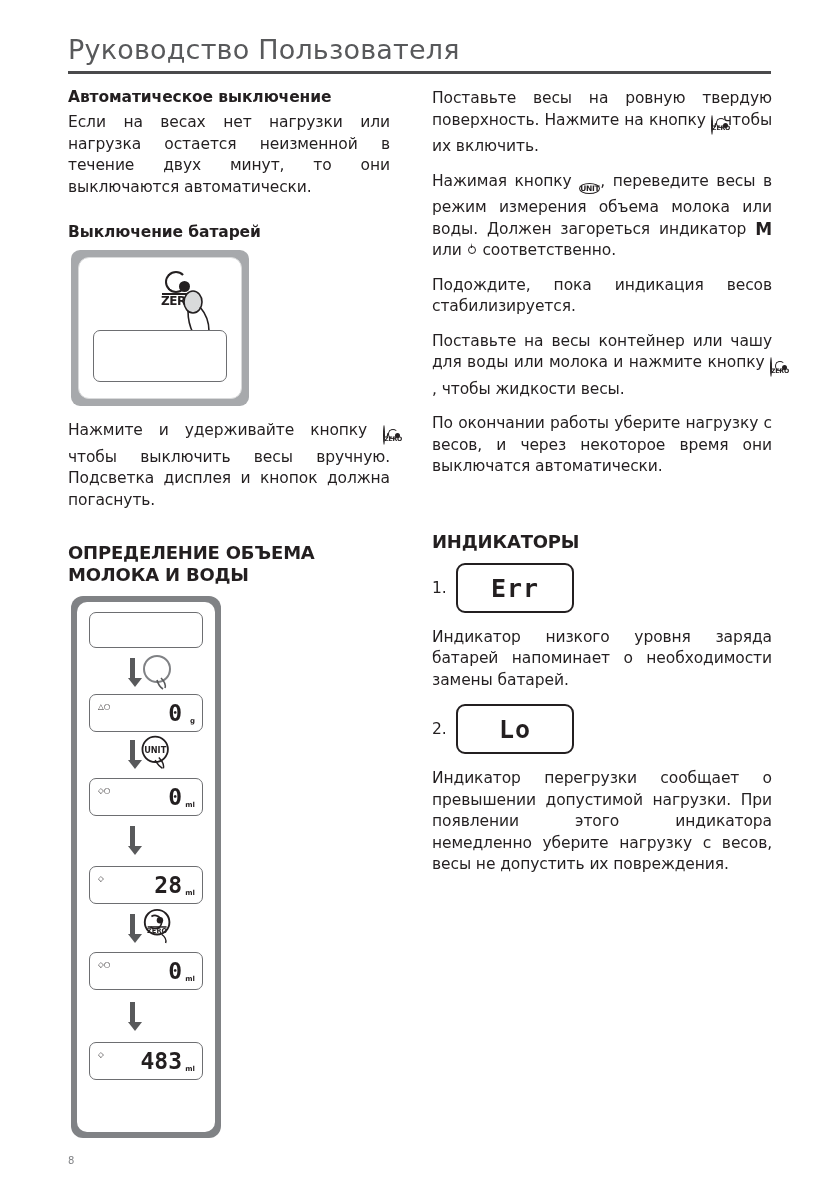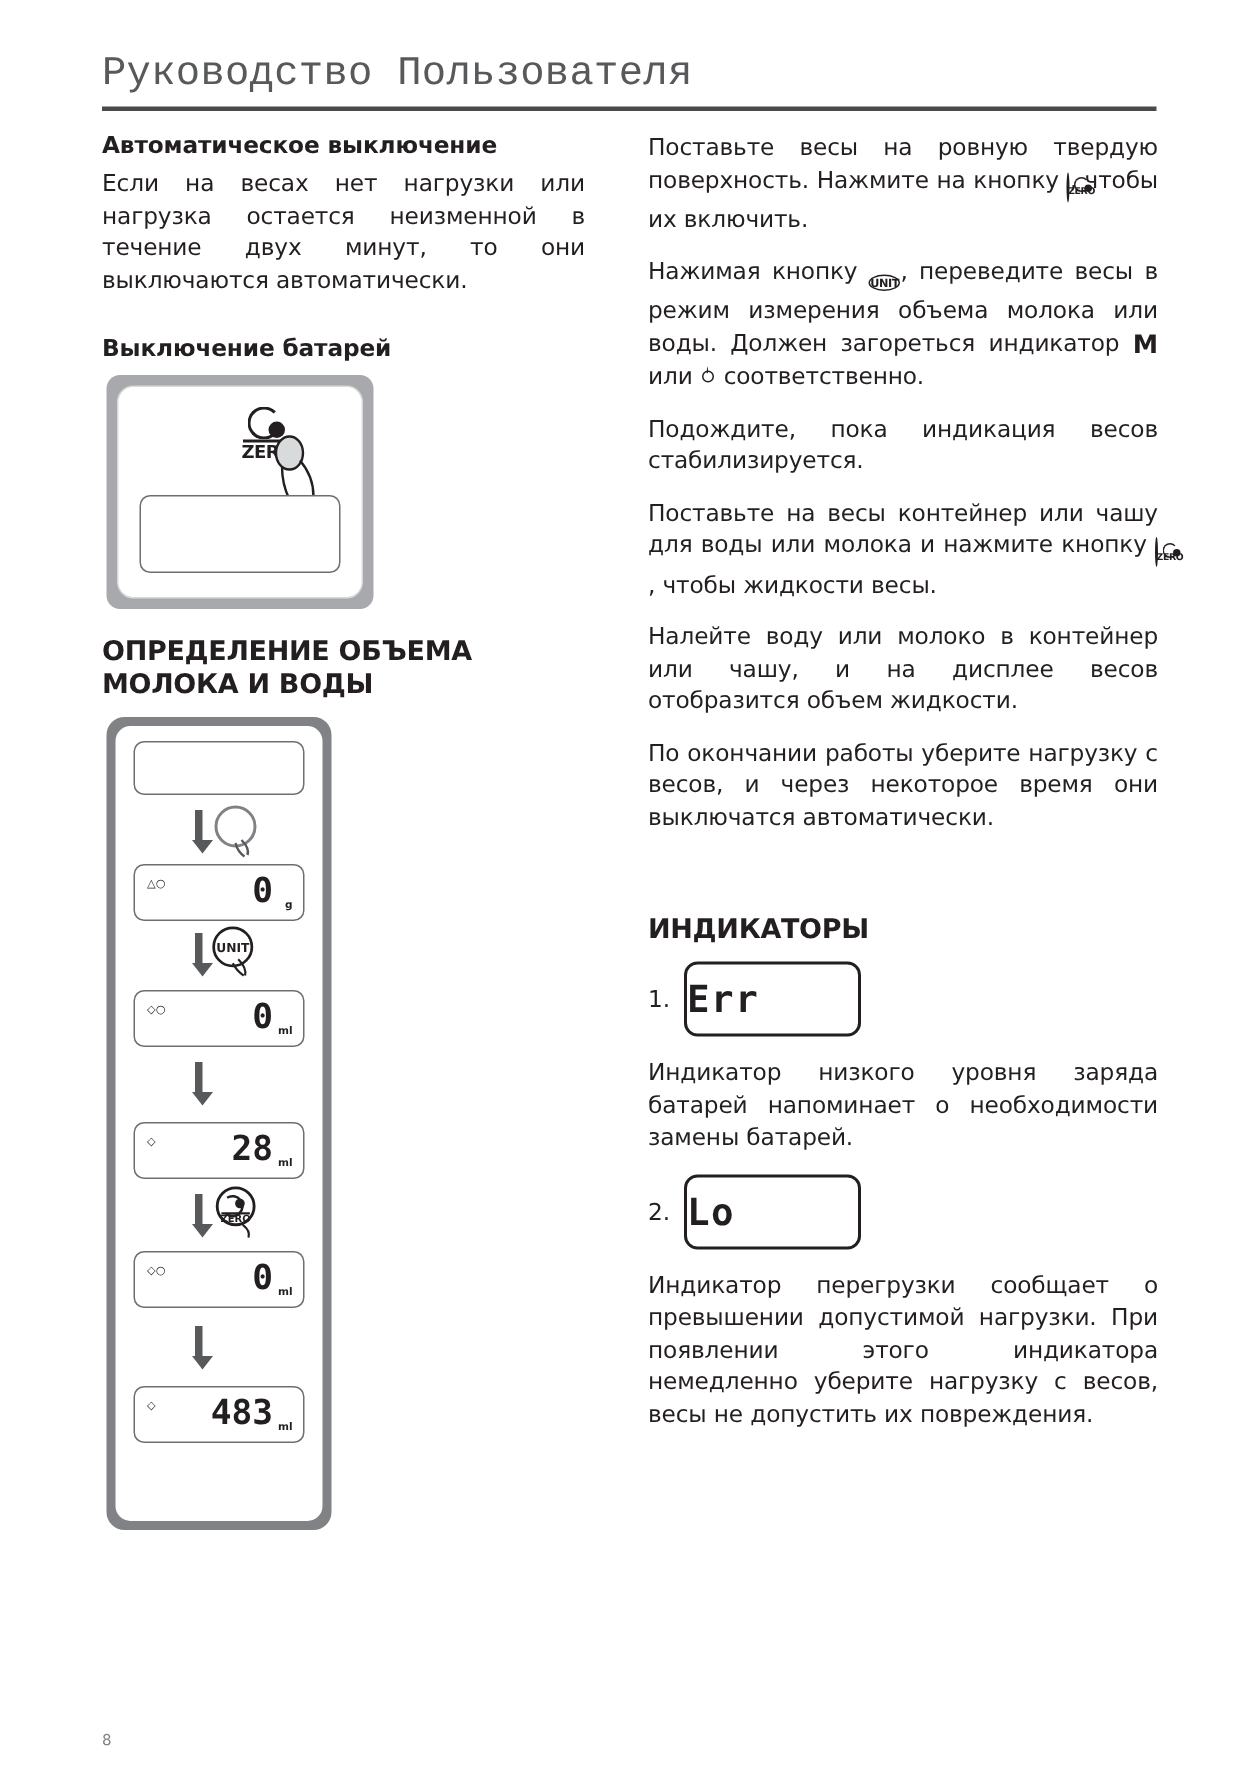--- a/index.html
+++ b/index.html
@@ -21,21 +21,20 @@
     width: 839px;
     height: 1191px;
   }
 
   
   .header {
     position: absolute;
     left: 68px;
     top: 33px;
     width: 703px;
-    font-family: Liberation Mono, monospace;
   }
   .header-title {
     font-size: 27px;
     font-weight: 400;
     letter-spacing: 0.2px;
     color: #58595b;
     line-height: 34px;
     white-space: nowrap;
   }
   .header-rule {
@@ -349,20 +348,21 @@
     border-radius: 9px;
     background: #fff;
     box-sizing: border-box;
     position: relative;
   }
   .warn-lcd .wv {
     position: absolute;
     left: 0; right: 0;
     top: 50%;
     transform: translateY(-50%);
+    text-align: center;
     font-family: "DejaVu Sans Mono", "Liberation Mono", monospace;
     font-weight: bold;
     font-size: 25px;
     letter-spacing: 1px;
     line-height: 25px;
   }
 
   
   .footer-page {
     position: absolute;
@@ -414,20 +414,31 @@
           <svg class="finger" viewBox="0 0 36 44">
             <ellipse cx="14" cy="12" rx="9" ry="11" fill="#d9dadb" stroke="#231f20" stroke-width="1.6"></ellipse>
             <path d="M21 17 C27 24, 30 32, 30 41" fill="none" stroke="#231f20" stroke-width="1.6"></path>
             <path d="M9 21 C9 30, 11 37, 14 43" fill="none" stroke="#231f20" stroke-width="1.6"></path>
           </svg>
         </div>
         <div class="lcd"></div>
       </div>
     </div>
 
+    <p class="body" style="margin-top:14px">
+      <span>Нажмите и удерживайте кнопку</span>
+      <span class="ibtn">
+        <span class="zero-btn">
+          <span class="zb-arc"></span>
+          <span class="zb-dot"></span>
+          <span class="zb-line"></span>
+          <span class="zb-text">ZERO</span>
+        </span>
+      </span><span>, чтобы выключить весы вручную. Подсветка дисплея и кнопок должна погаснуть.</span>
+    </p>
 
     <div class="spacer-lg"></div>
 
     <h2 class="section">
       <span>ОПРЕДЕЛЕНИЕ ОБЪЕМА</span><br>
       <span>МОЛОКА И ВОДЫ</span>
     </h2>
 
     <div class="fig-seq">
       <div class="seq-inner">
@@ -554,21 +565,20 @@
       <span class="ibtn">
         <span class="zero-btn">
           <span class="zb-arc"></span>
           <span class="zb-dot"></span>
           <span class="zb-line"></span>
           <span class="zb-text">ZERO</span>
         </span>
       </span><span>, чтобы жидкости весы.</span>
     </p>
 
-    <p class="body">Налейте воду или молоко в контейнер или чашу, и на дисплее весов отобразится объем жидкости.</p>
     <p class="body">По окончании работы уберите нагрузку с весов, и через некоторое время они выключатся автоматически.</p>
 
     <div class="spacer-lg"></div>
 
     <h2 class="section">
       <br>
       <span>ИНДИКАТОРЫ</span>
     </h2>
 
     <div class="warn-row">

